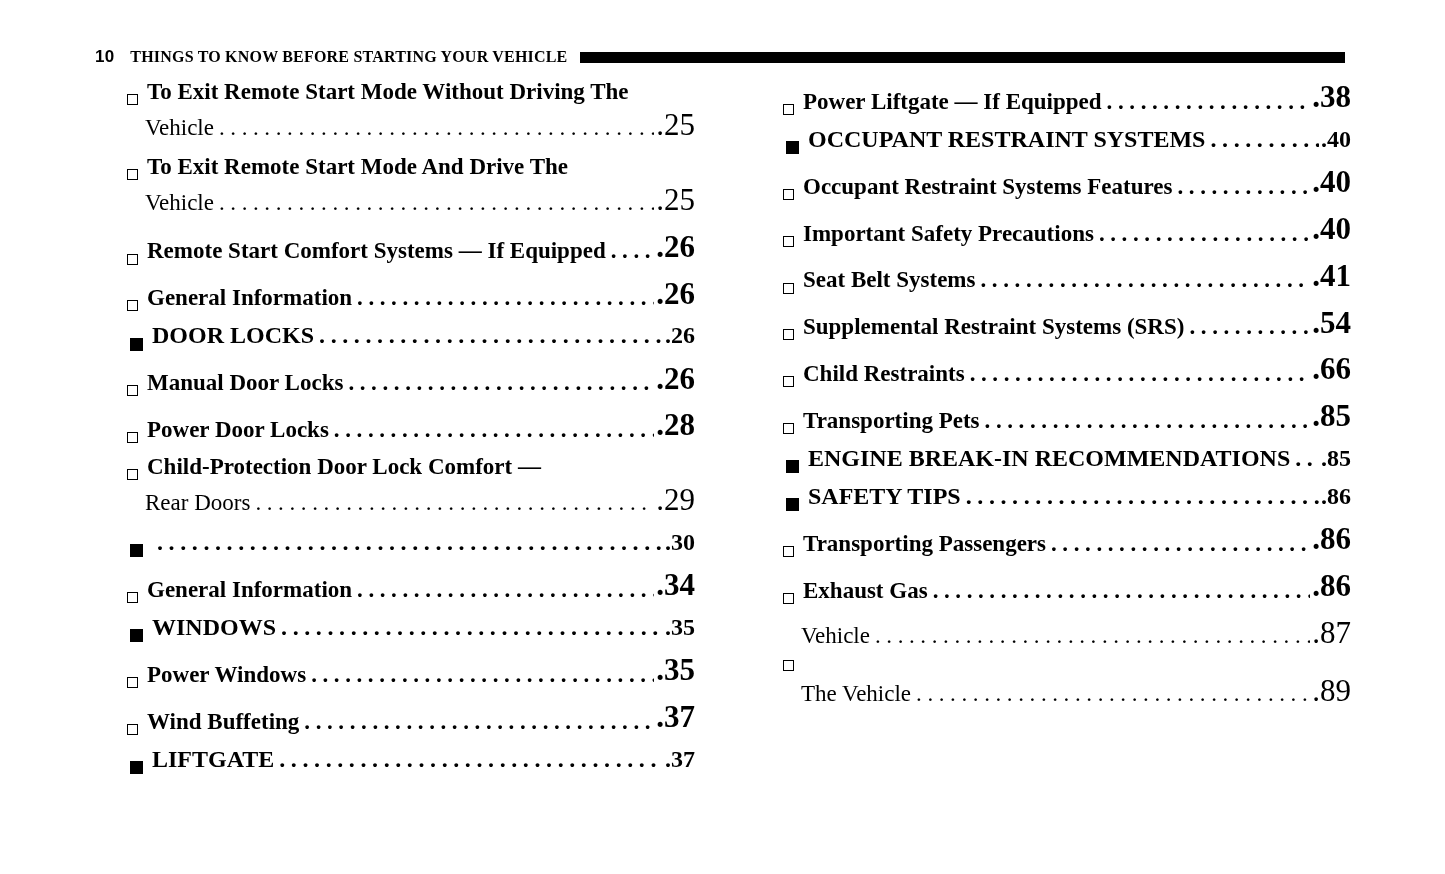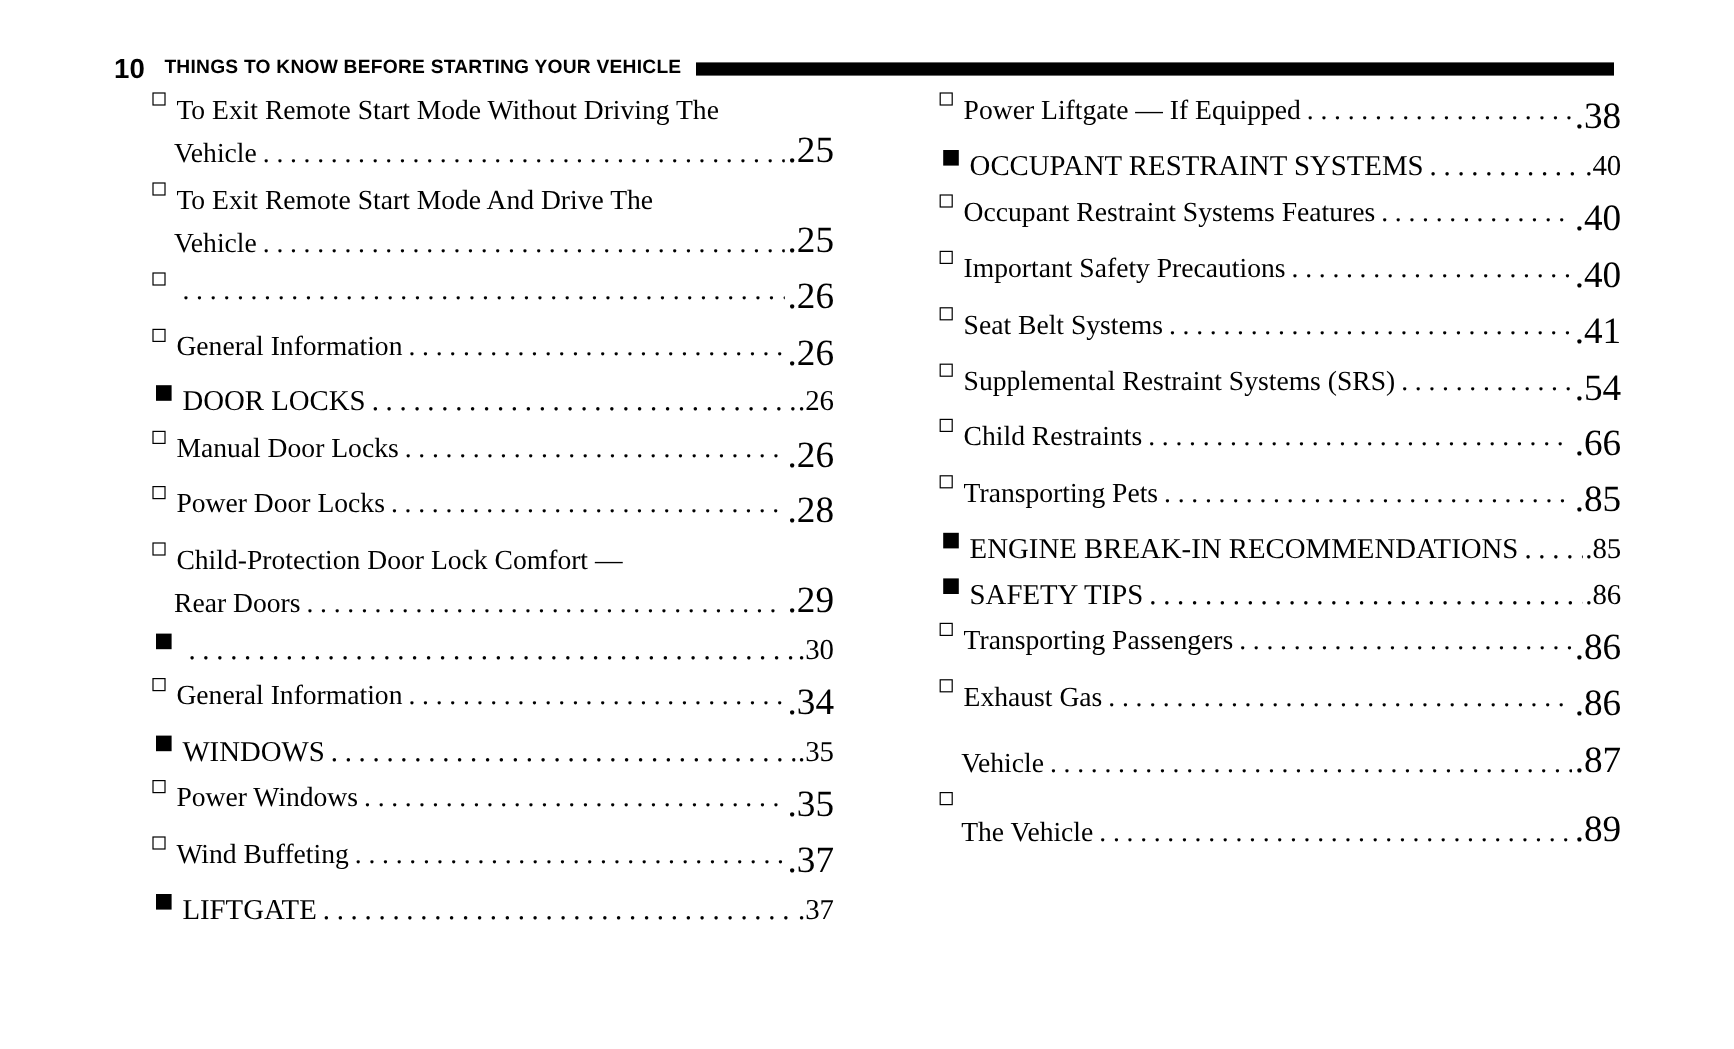--- a/index.html
+++ b/index.html
@@ -23,26 +23,26 @@
     left: 95px;
     top: 44px;
     width: 1250px;
     height: 26px;
     display: flex;
     align-items: center;
   }
   .header-page-number {
     font-family: "Liberation Sans", sans-serif;
     font-weight: bold;
-    font-size: 23px;
+    font-size: 17px;
     letter-spacing: 0.2px;
     margin-right: 16px;
   }
   .header-title {
-    font-family: Liberation Sans, sans-serif;
+    font-family: Liberation Serif, serif;
     font-weight: bold;
     font-size: 16px;
     letter-spacing: 0.2px;
     white-space: nowrap;
     text-align: right;
   }
   .header-rule {
     flex: 1;
     height: 11px;
     background: #000000;
@@ -66,22 +66,23 @@
   }
 
   
   .entry {
     position: relative;
     display: block;
     margin-bottom: 9px;
   }
   .entry .line {
     display: flex;
-    align-items: flex-start;
+    align-items: flex-end;
     width: 100%;
+    font-weight: bold;
   }
   .bullet {
     flex: 0 0 auto;
     display: inline-block;
     margin-right: 9px;
     line-height: 1;
     position: relative;
   }
   
   .bullet.sub {
@@ -172,20 +173,21 @@
           <div class="line2">
             <span class="indent-sub"></span>
             <span class="label">Vehicle</span>
             <span class="dots">............................................................</span>
             <span class="page-num">.25</span>
           </div>
         </div>
         <div class="entry level-sub">
           <div class="line">
             <span class="bullet sub"></span>
+            <span class="label">Remote Start Comfort Systems — If Equipped</span>
             <span class="dots">............................................................</span>
             <span class="page-num">.26</span>
           </div>
         </div>
         <div class="entry level-sub">
           <div class="line">
             <span class="bullet sub"></span>
             <span class="label">General Information</span>
             <span class="dots">............................................................</span>
             <span class="page-num">.26</span>

